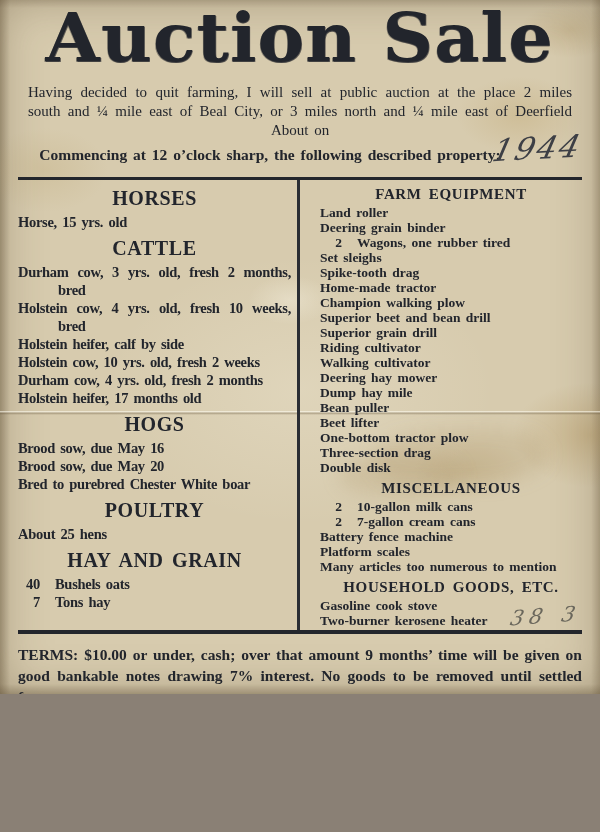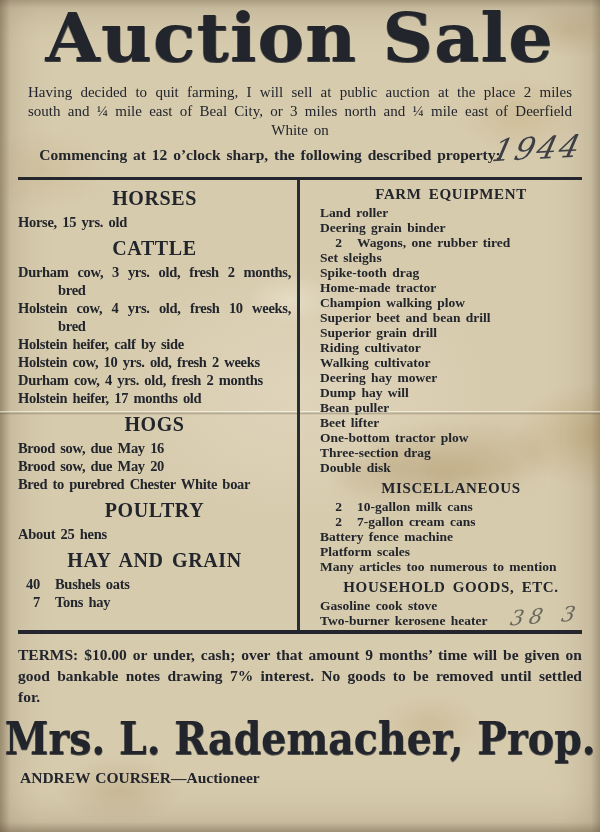--- a/index.html
+++ b/index.html
@@ -1,17 +1,17 @@
 <!DOCTYPE html>
 <html><head>
 <meta charset="utf-8">
 <style>
   html,body{margin:0;padding:0;background:#8a8075;}
   .page{
-    position:relative;width:600px;height:832px;overflow:hidden;
+    position:relative;width:600px;height:694px;overflow:hidden;
     background-color:#d7cbae;
     background-image:
       radial-gradient(ellipse 90px 55px at 520px 115px, rgba(186,158,100,.30), transparent 70%),
       radial-gradient(ellipse 110px 75px at 590px 435px, rgba(178,148,92,.42), transparent 70%),
       radial-gradient(ellipse 80px 45px at 470px 470px, rgba(170,142,88,.22), transparent 70%),
       radial-gradient(ellipse 75px 45px at 430px 725px, rgba(184,158,104,.30), transparent 70%),
       radial-gradient(ellipse 90px 60px at 45px 170px, rgba(190,168,118,.28), transparent 70%),
       radial-gradient(ellipse 60px 35px at 290px 300px, rgba(255,252,240,.30), transparent 70%),
       radial-gradient(ellipse 260px 180px at 300px 390px, rgba(252,248,232,.22), transparent 75%),
       radial-gradient(ellipse 90px 50px at 120px 790px, rgba(160,134,84,.25), transparent 70%),
@@ -83,21 +83,21 @@
 <div class="page">
   <div class="crease"></div>
   <div class="ghost g1"></div>
   <div class="ghost g2"></div>
 
   <h1 class="title"><span>Auction Sale</span></h1>
 
   <div class="intro">
     <div class="jline">Having decided to quit farming, I will sell at public auction at the place 2 miles</div>
     <div class="jline">south and ¼ mile east of Beal City, or 3 miles north and ¼ mile east of Deerfield</div>
-    <div class="cline">White on</div>
+    <div class="cline">About on</div>
   </div>
 
 
   <div class="commencing-row">
     <div class="commencing">Commencing at 12 o’clock sharp, the following described property:</div>
     <span class="year">1944</span>
   </div>
 
   <div class="columns">
     <div class="col col-left">
@@ -139,21 +139,21 @@
           <div class="item"><span class="qty">2</span><span>Wagons, one rubber tired</span></div>
           <div class="item hang">Set sleighs</div>
           <div class="item hang">Spike-tooth drag</div>
           <div class="item hang">Home-made tractor</div>
           <div class="item hang">Champion walking plow</div>
           <div class="item hang">Superior beet and bean drill</div>
           <div class="item hang">Superior grain drill</div>
           <div class="item hang">Riding cultivator</div>
           <div class="item hang">Walking cultivator</div>
           <div class="item hang">Deering hay mower</div>
-          <div class="item hang">Dump hay will</div>
+          <div class="item hang">Dump hay mile</div>
           <div class="item hang">Bean puller</div>
           <div class="item hang">Beet lifter</div>
           <div class="item hang">One-bottom tractor plow</div>
           <div class="item hang">Three-section drag</div>
           <div class="item hang">Double disk</div>
         </div>
         <div class="section">
           <div class="section-heading">MISCELLANEOUS</div>
           <div class="item"><span class="qty">2</span><span>10-gallon milk cans</span></div>
           <div class="item"><span class="qty">2</span><span>7-gallon cream cans</span></div>

